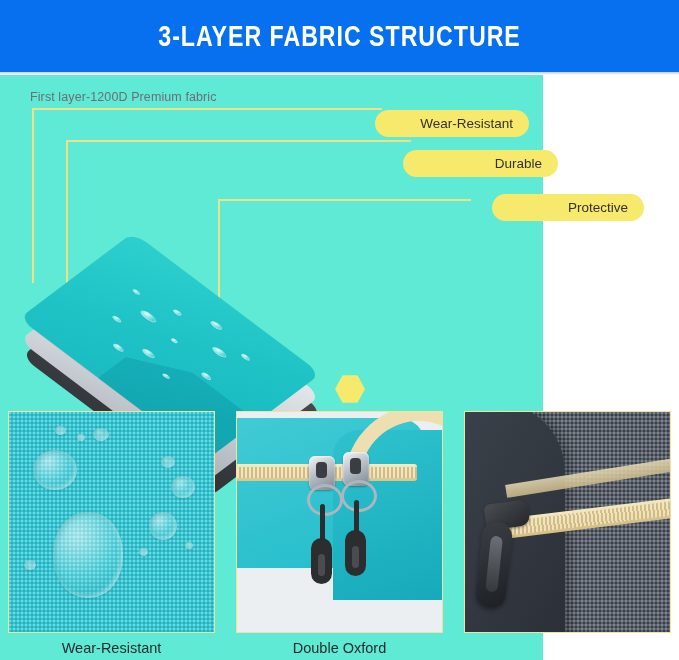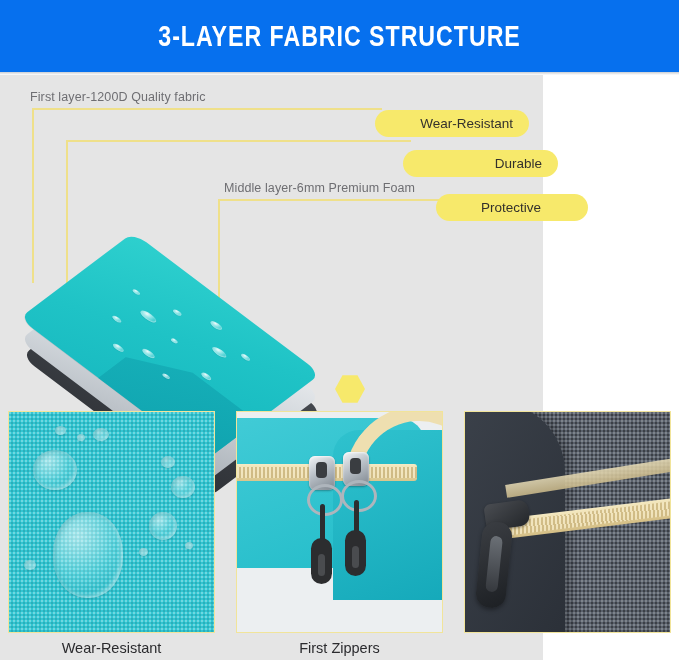--- a/index.html
+++ b/index.html
@@ -1,21 +1,21 @@
 <!DOCTYPE html>
 <html><head>
 <meta charset="utf-8">
 <style>
   html,body{margin:0;padding:0;}
   body{
     width:679px;height:660px;overflow:hidden;background:#ffffff;
     font-family:"Liberation Sans","DejaVu Sans",sans-serif;
     -webkit-font-smoothing:antialiased;
   }
-  .page{position:relative;width:543px;height:660px;background:#e5e5e5;}
+  .page{position:relative;width:543px;height:660px;background:#5eead4;}
 
   
   .banner{
     position:absolute;left:0;top:0;width:679px;height:72px;
     background:#0670EE;display:flex;align-items:center;justify-content:center;
   }
   .banner-title{
     color:#ffffff;font-size:29px;font-weight:700;letter-spacing:1.2px;
     transform:scaleX(.80);transform-origin:center;white-space:nowrap;
     font-family:"Liberation Sans Narrow","Liberation Sans",sans-serif;
@@ -181,30 +181,29 @@
 
     <div class="conn v" style="left:32px;top:33px;height:175px;"></div>
     <div class="conn h" style="left:32px;top:33px;width:350px;"></div>
 
     <div class="conn v" style="left:66px;top:65px;height:165px;"></div>
     <div class="conn h" style="left:66px;top:65px;width:345px;"></div>
 
     <div class="conn v" style="left:218px;top:124px;height:147px;"></div>
     <div class="conn h" style="left:218px;top:124px;width:253px;"></div>
 
-    <div class="layer-cap" style="left:30px;top:15px;">First layer-1200D Quality fabric</div>
-    <div class="layer-cap" style="left:224px;top:106px;">Middle layer-6mm Premium Foam</div>
+    <div class="layer-cap" style="left:30px;top:15px;">First layer-1200D Premium fabric</div>
 
     <div class="pill" style="left:375px;top:35px;width:154px;">
       <span>Wear-Resistant</span>
     </div>
     <div class="pill" style="left:403px;top:75px;width:155px;">
       <span>Durable</span>
     </div>
-    <div class="pill" style="left:436px;top:119px;width:152px;justify-content:center;">
+    <div class="pill" style="left:492px;top:119px;width:152px;">
       <span>Protective</span>
     </div>
 
     <div class="swatch">
       <div class="sw-layer sw-bottom"></div>
       <div class="sw-layer sw-foam"></div>
       <div class="sw-layer sw-top">
         <div class="drop" style="left:52%;top:16%;width:13px;height:9px;"></div>
         <div class="drop" style="left:38%;top:26%;width:9px;height:7px;"></div>
         <div class="drop" style="left:62%;top:30%;width:16px;height:10px;"></div>
@@ -252,21 +251,21 @@
       </div>
       <div class="slider" style="left:72px;top:44px;"></div>
       <div class="slider" style="left:106px;top:40px;"></div>
       <div class="ring" style="left:70px;top:72px;"></div>
       <div class="ring" style="left:104px;top:68px;"></div>
       <div class="pullcord" style="left:83px;top:92px;height:40px;"></div>
       <div class="pullcord" style="left:117px;top:88px;height:42px;"></div>
       <div class="pulltab" style="left:74px;top:126px;"></div>
       <div class="pulltab" style="left:108px;top:118px;"></div>
     </div>
-    <div class="pcap c2">First Zippers</div>
+    <div class="pcap c2">Double Oxford</div>
 
     <div class="panel p3">
       <div class="mesh"></div>
       <div class="meshdark"></div>
       <div class="zip3b"></div>
       <div class="zip3">
         <div class="zipteeth"></div>
       </div>
       <div class="slider3"></div>
       <div class="pull3"></div>

